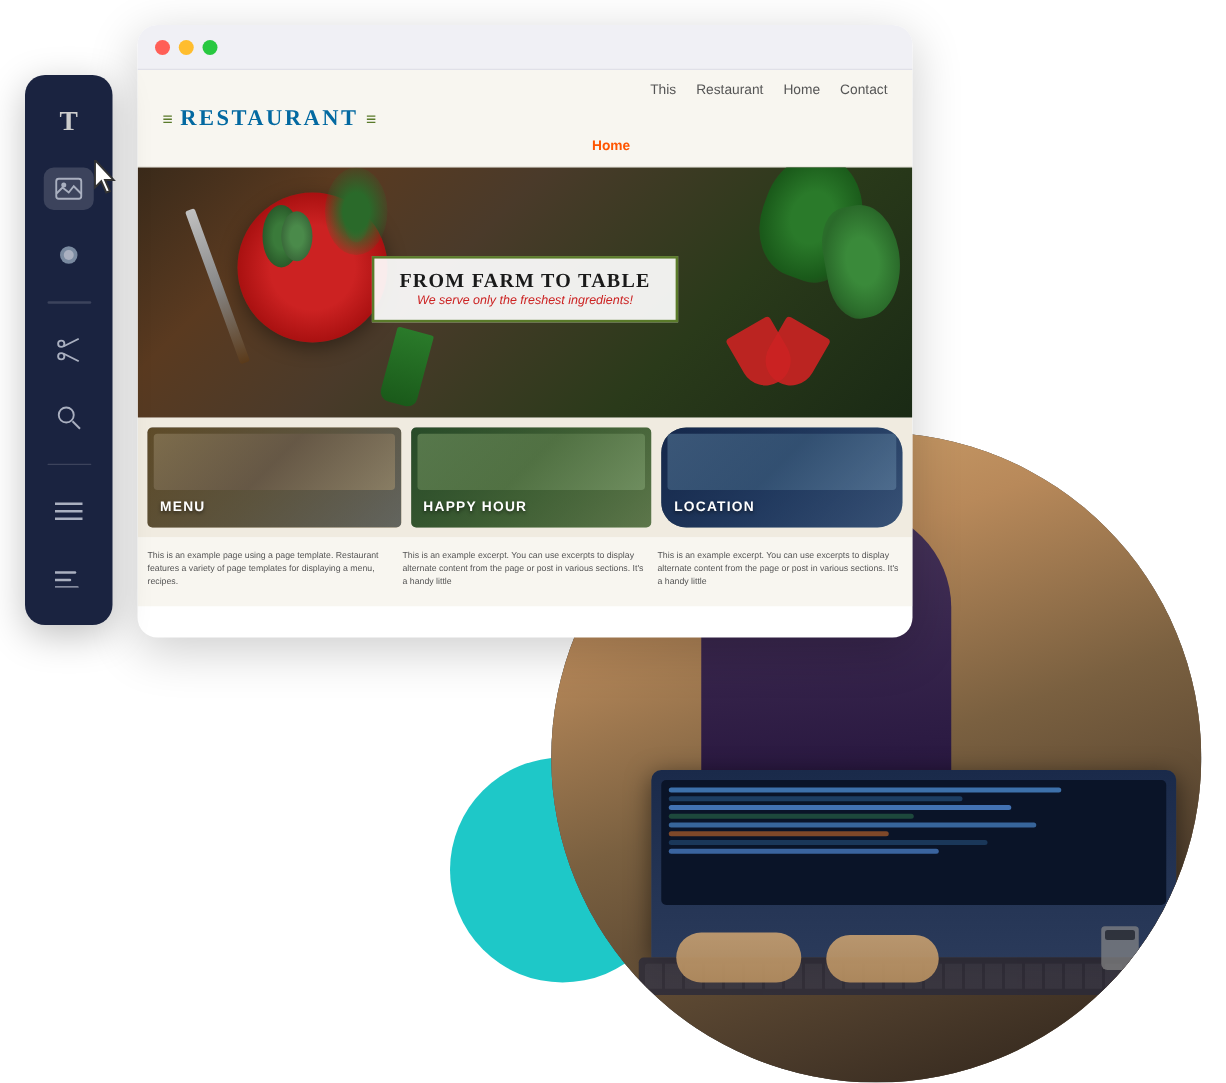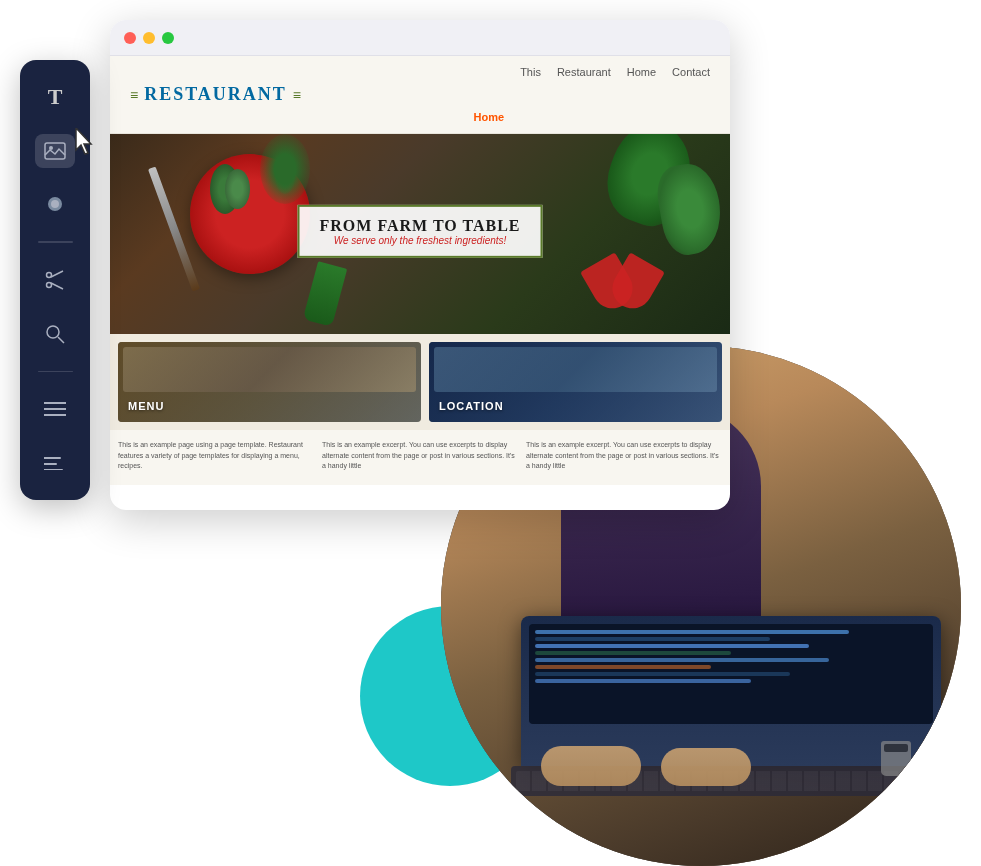--- a/index.html
+++ b/index.html
@@ -304,20 +304,21 @@
       background: linear-gradient(135deg, #4a3a2a 0%, #6a5a3a 50%, #8a7a5a 100%);
       padding-left: 10px;
     }
 
     .card-happy-bg {
       background: linear-gradient(135deg, #2a3a2a 0%, #4a6a3a 50%, #6a8a5a 100%);
     }
 
     .card-location-bg {
       background: linear-gradient(135deg, #1a2a3a 0%, #2a4a6a 50%, #4a6a8a 100%);
+      border-radius: 20px;
     }
 
     .card-label {
       position: absolute;
       bottom: 10px;
       left: 10px;
       color: white;
       font-size: 11px;
       font-weight: 900;
       letter-spacing: 1px;
@@ -503,20 +504,25 @@
       </div>
     </div>
 
     <div class="site-cards">
       <div class="site-card card-menu-bg">
 
         <div style="position:absolute;inset:0;background:linear-gradient(135deg,rgba(100,80,40,0.8) 0%,rgba(60,80,100,0.5) 100%);"></div>
         <div style="position:absolute;top:5px;left:5px;right:5px;height:45px;background:linear-gradient(135deg,#8a7a5a 0%,#6a5a4a 50%,#9a8a6a 100%);border-radius:3px;opacity:0.7;"></div>
         <div class="card-label">MENU</div>
       </div>
+      <div class="site-card card-happy-bg">
+        <div style="position:absolute;inset:0;background:linear-gradient(135deg,rgba(40,80,40,0.8) 0%,rgba(80,100,60,0.5) 100%);"></div>
+        <div style="position:absolute;top:5px;left:5px;right:5px;height:45px;background:linear-gradient(135deg,#6a8a5a 0%,#5a7a4a 50%,#7a9a6a 100%);border-radius:3px;opacity:0.7;"></div>
+        <div class="card-label">HAPPY HOUR</div>
+      </div>
       <div class="site-card card-location-bg">
         <div style="position:absolute;inset:0;background:linear-gradient(135deg,rgba(20,40,80,0.8) 0%,rgba(40,60,100,0.5) 100%);"></div>
         <div style="position:absolute;top:5px;left:5px;right:5px;height:45px;background:linear-gradient(135deg,#4a6a8a 0%,#3a5a7a 50%,#5a7a9a 100%);border-radius:3px;opacity:0.7;"></div>
         <div class="card-label">LOCATION</div>
       </div>
     </div>
 
     <div class="site-descriptions">
       <div class="site-desc-col">
         <p>This is an example page using a page template. Restaurant features a variety of page templates for displaying a menu, recipes.</p>

